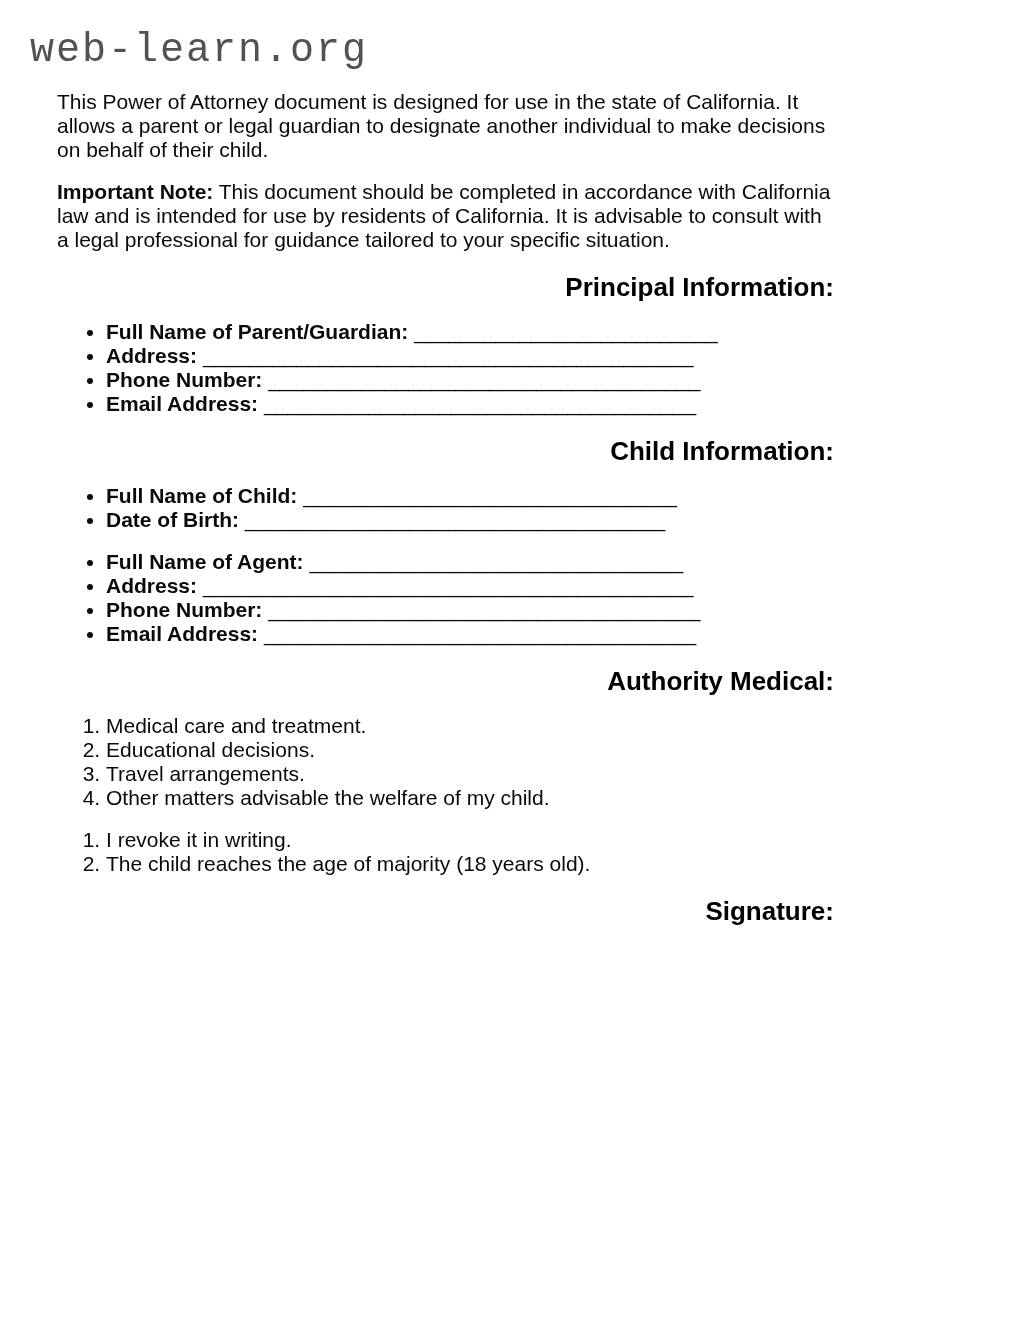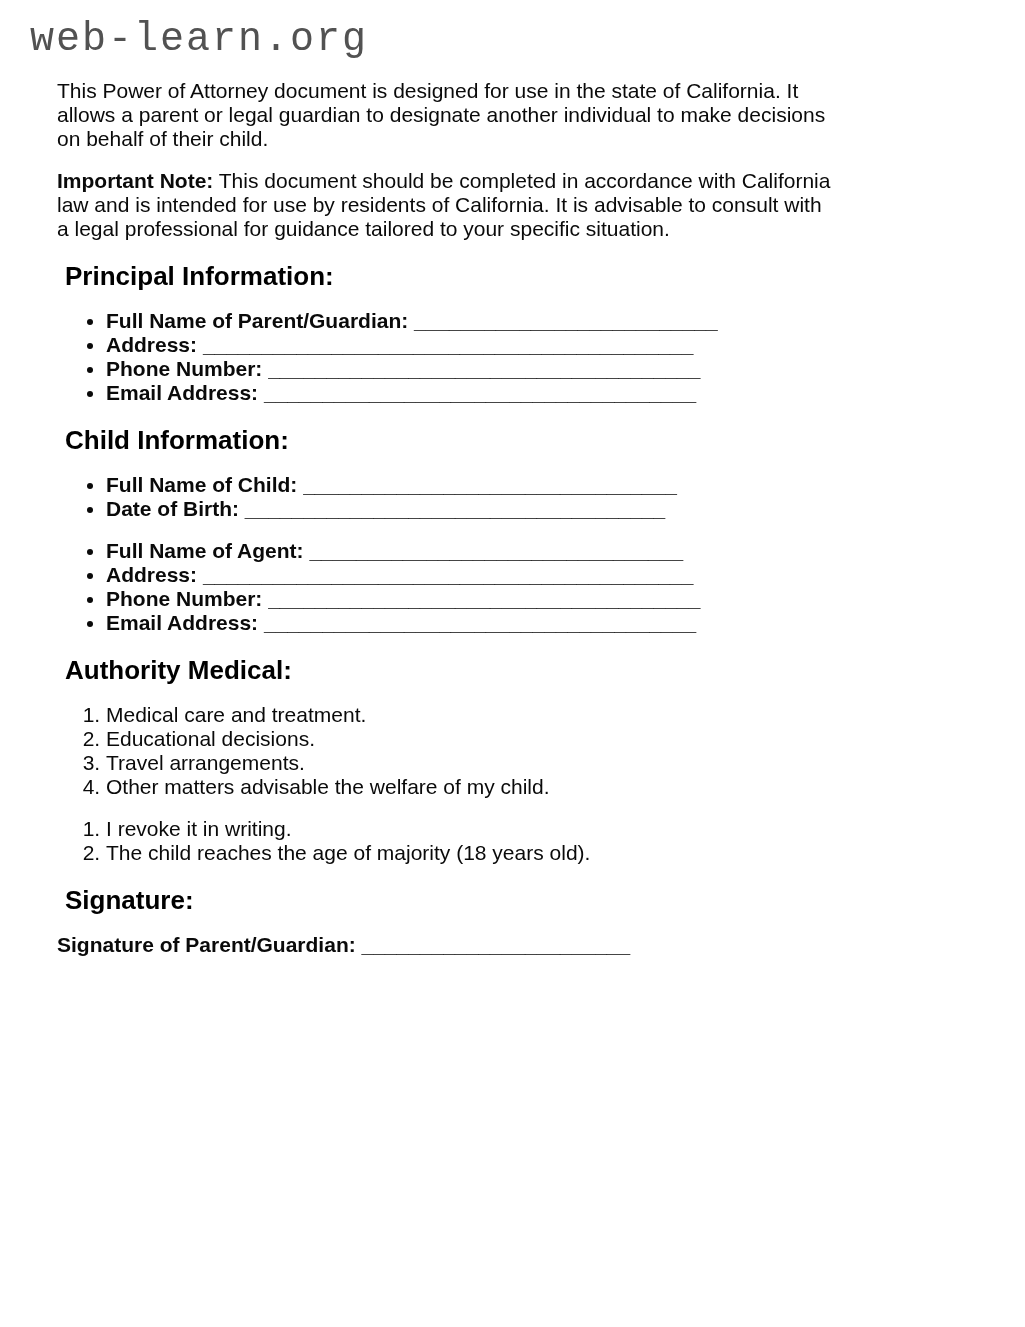--- a/index.html
+++ b/index.html
@@ -1,21 +1,21 @@
 <!DOCTYPE html>
 <html><head>
 <meta charset="utf-8">
 <style>
   html, body { margin: 0; padding: 0; background: #ffffff; }
   .doc {
     width: 904px;
     min-height: 1327px;
     box-sizing: border-box;
     background: #ffffff;
-    padding: 19px 70px 60px 57px;
+    padding: 30px 70px 60px 57px;
     font-family: "Liberation Sans", sans-serif;
     font-size: 21px;
     line-height: 24px;
     color: #0a0a0a;
   }
   .site {
     font-family: "Liberation Mono", "DejaVu Sans Mono", monospace;
     font-size: 40px;
     line-height: 42px;
     letter-spacing: 2px;
@@ -28,29 +28,30 @@
     line-height: 48px;
     letter-spacing: 1.5px;
     margin: 2px 0 28px 0;
     font-weight: bold;
     color: #000000;
   }
   p { margin: 18px 0; }
   h2 {
     font-size: 26px;
     line-height: 30px;
-    margin: 20px 0 18px 8px;
+    margin: 20px 0 18px 0;
     font-weight: bold;
     color: #000000;
+    text-align: right;
   }
   ul, ol { margin: 18px 0; padding-left: 49px; }
   li { margin: 0; padding: 0; }
   ul li { list-style-type: disc; }
   .lbl { font-weight: bold; }
-  .blank { font-weight: bold; white-space: nowrap; letter-spacing: 0; }
+  .blank { font-weight: normal; white-space: nowrap; letter-spacing: 0; }
 </style>
 </head>
 <body>
 
 <div class="doc">
 
   <div class="site">web-learn.org</div>
 
 
   <p>This Power of Attorney document is designed for use in the state of California. It allows a parent or legal guardian to designate another individual to make decisions on behalf of their child.</p>
@@ -85,15 +86,14 @@
     <li>Travel arrangements.</li>
     <li>Other matters advisable the welfare of my child.</li>
   </ol>
 
   <ol>
     <li>I revoke it in writing.</li>
     <li>The child reaches the age of majority (18 years old).</li>
   </ol>
 
   <h2>Signature:</h2>
-  <p><strong class="lbl">Signature of Parent/Guardian:</strong> <span class="blank">_______________________</span></p>
 
 </div>
 
 </body></html>

